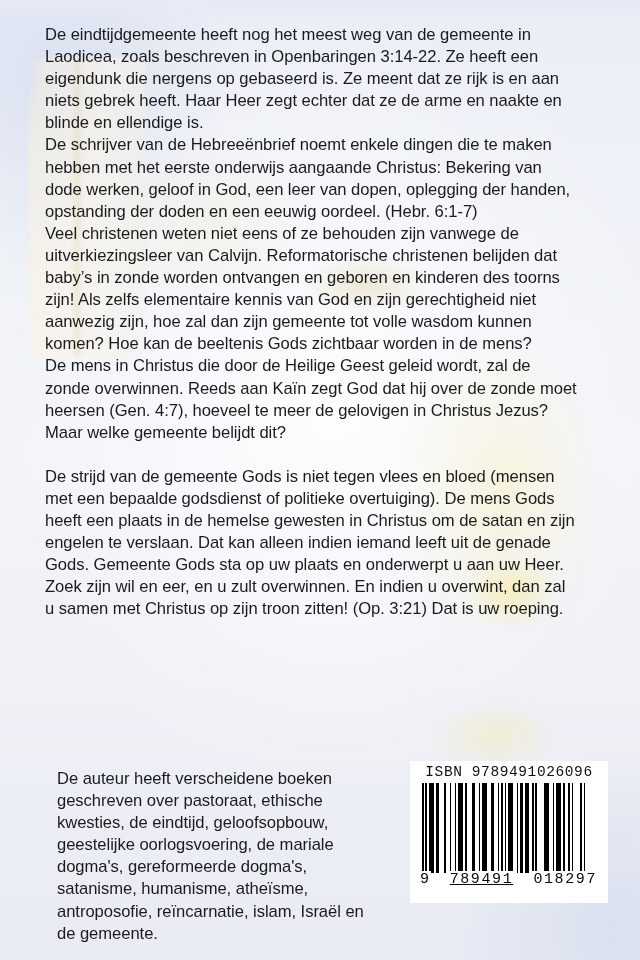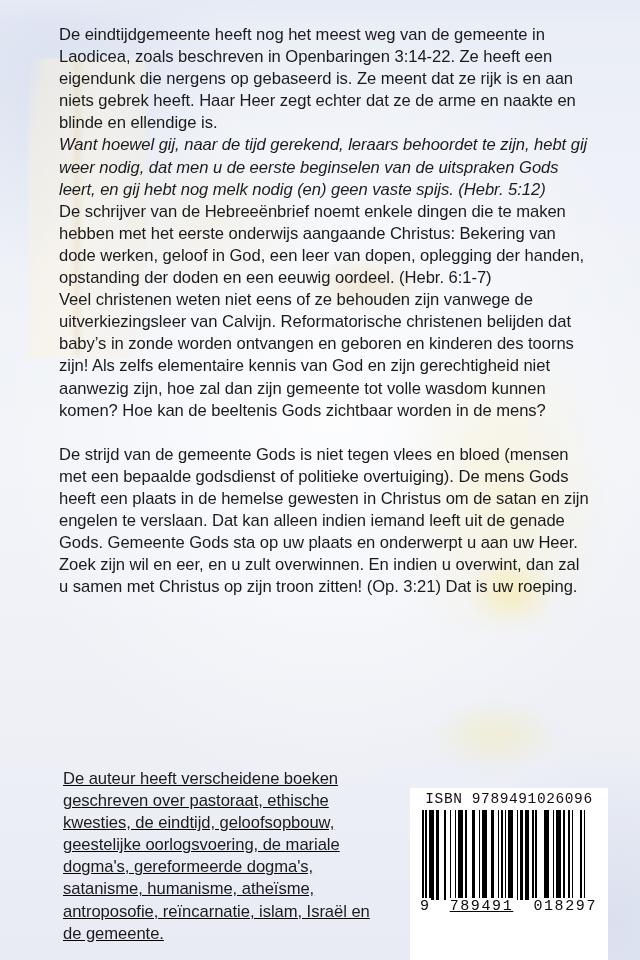--- a/index.html
+++ b/index.html
@@ -99,21 +99,21 @@
   }
   .wm-topfade {
     position: absolute;
     left: 0; top: 0; right: 0; height: 22px;
     background: linear-gradient(180deg, #e6eaf4 0%, rgba(236,239,246,0) 100%);
   }
 
   
   .content {
     position: absolute;
-    left: 59px;
+    left: 45px;
     top: 24px;
     width: 533px;
     color: #1b1b1d;
     font-size: 16.6px;
     line-height: 22.1px;
     letter-spacing: -0.05px;
     text-rendering: optimizeLegibility;
   }
   .content p {
     margin: 0;
@@ -121,48 +121,46 @@
   .content p.gap {
     margin-top: 22.1px;
   }
   .italic {
     font-style: italic;
   }
 
   
   .footer-row {
     position: absolute;
-    left: 63px;
+    left: 57px;
     top: 768px;
     width: 533px;
     display: flex;
     align-items: flex-start;
     justify-content: space-between;
-    text-decoration: underline;
   }
   .author-text {
     width: 320px;
     color: #1b1b1d;
     font-size: 16.6px;
     line-height: 22.1px;
     letter-spacing: -0.05px;
     margin: 0;
   }
 
   
   .barcode-box {
     position: absolute;
     left: 410px;
     top: 761px;
     width: 198px;
-    height: 172px;
+    height: 142px;
     background: #ffffff;
     padding: 0;
     box-sizing: border-box;
-    margin-top: 27px;
   }
   .barcode-isbn {
     font-family: "Liberation Mono", "DejaVu Sans Mono", monospace;
     font-size: 14.5px;
     letter-spacing: 0.6px;
     color: #101010;
     text-align: center;
     padding-top: 3px;
     height: 19px;
     line-height: 17px;
@@ -208,23 +206,23 @@
   <div class="wm-book-spine"></div>
   <div class="wm-book-2"></div>
   <div class="wm-scroll"></div>
   <div class="wm-glow"></div>
   <div class="wm-glow-core"></div>
   <div class="wm-glow-low"></div>
   <div class="wm-topfade"></div>
 
   <div class="content" id="body-copy">
       <p>De eindtijdgemeente heeft nog het meest weg van de gemeente in Laodicea, zoals beschreven in Openbaringen 3:14-22. Ze heeft een eigendunk die nergens op gebaseerd is. Ze meent dat ze rijk is en aan niets gebrek heeft. Haar Heer zegt echter dat ze de arme en naakte en blinde en ellendige is.</p>
-      <p class="italic">Want hoewel gij, naar de tijd gerekend, leraars behoordet te zijn, hebt gij weer nodig, dat men u de eerste beginselen van de uitspraken Gods leert, en gij hebt nog melk nodig (en) geen vaste spijs. (Hebr. 5:12)</p>
       <p>De schrijver van de Hebreeënbrief noemt enkele dingen die te maken hebben met het eerste onderwijs aangaande Christus: Bekering van dode werken, geloof in God, een leer van dopen, oplegging der handen, opstanding der doden en een eeuwig oordeel. (Hebr. 6:1-7)</p>
       <p>Veel christenen weten niet eens of ze behouden zijn vanwege de uitverkiezingsleer van Calvijn. Reformatorische christenen belijden dat baby’s in zonde worden ontvangen en geboren en kinderen des toorns zijn! Als zelfs elementaire kennis van God en zijn gerechtigheid niet aanwezig zijn, hoe zal dan zijn gemeente tot volle wasdom kunnen komen? Hoe kan de beeltenis Gods zichtbaar worden in de mens?</p>
+      <p>De mens in Christus die door de Heilige Geest geleid wordt, zal de zonde overwinnen. Reeds aan Kaïn zegt God dat hij over de zonde moet heersen (Gen. 4:7), hoeveel te meer de gelovigen in Christus Jezus? Maar welke gemeente belijdt dit?</p>
       <p class="gap">De strijd van de gemeente Gods is niet tegen vlees en bloed (mensen met een bepaalde godsdienst of politieke overtuiging). De mens Gods heeft een plaats in de hemelse gewesten in Christus om de satan en zijn engelen te verslaan. Dat kan alleen indien iemand leeft uit de genade Gods. Gemeente Gods sta op uw plaats en onderwerpt u aan uw Heer. Zoek zijn wil en eer, en u zult overwinnen. En indien u overwint, dan zal u samen met Christus op zijn troon zitten! (Op. 3:21) Dat is uw roeping.</p>
     </div>
 
   <div class="footer-row">
     <p class="author-text">De auteur heeft verscheidene boeken geschreven over pastoraat, ethische kwesties, de eindtijd, geloofsopbouw, geestelijke oorlogsvoering, de mariale dogma's, gereformeerde dogma's, satanisme, humanisme, atheïsme, antroposofie, reïncarnatie, islam, Israël en de gemeente.</p>
   </div>
 
   <div class="barcode-box">
     <div class="barcode-isbn">ISBN 9789491026096</div>
     <div class="barcode-bars" id="barcode-bars">

